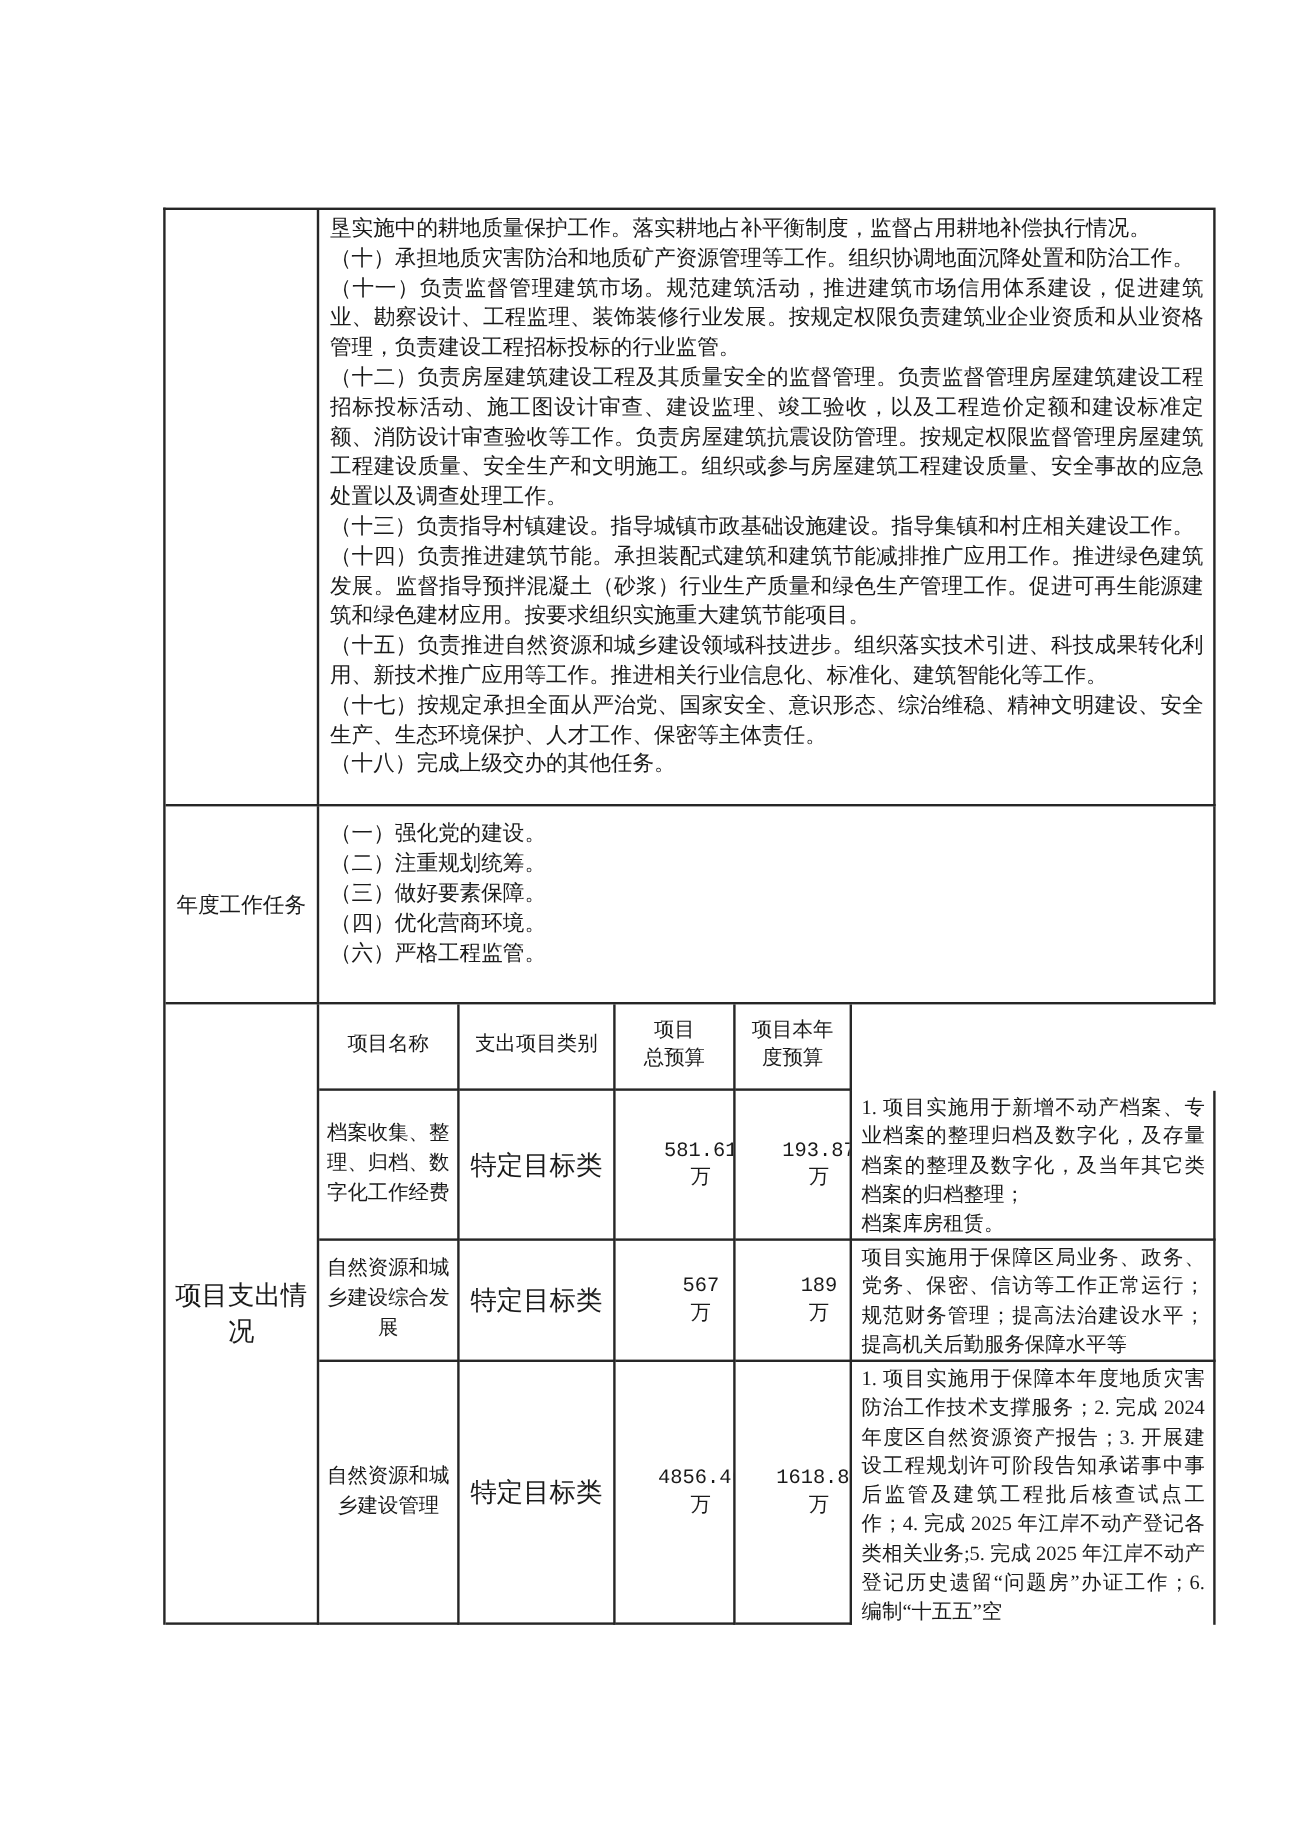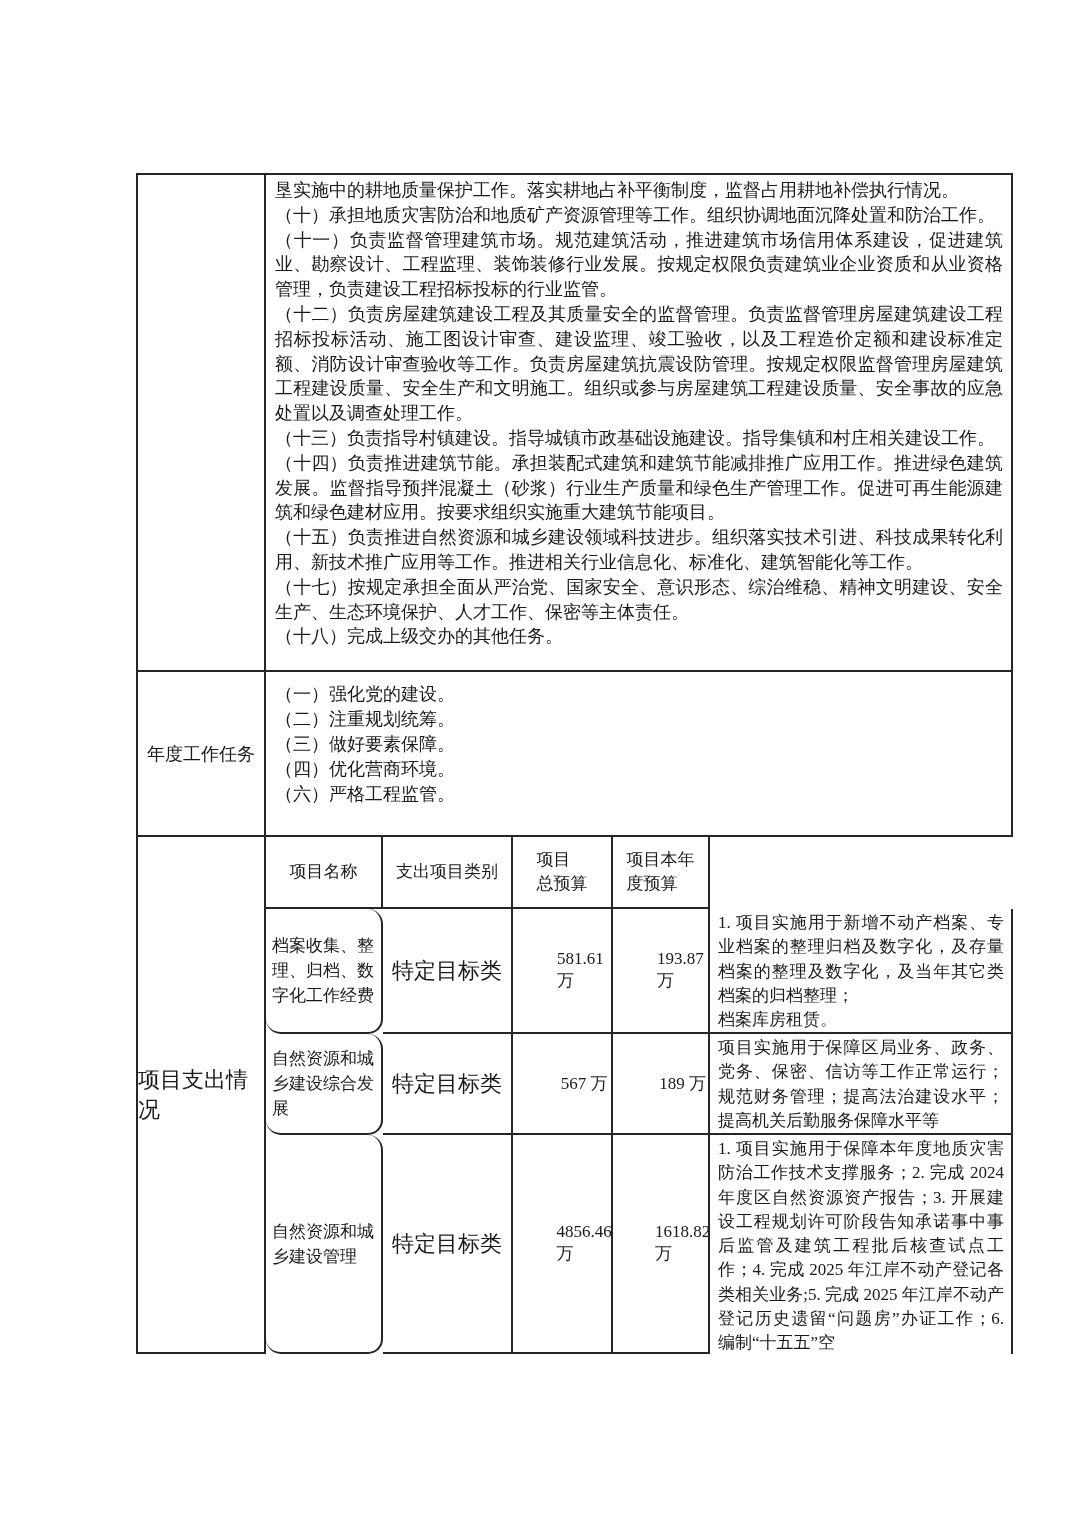--- a/index.html
+++ b/index.html
@@ -21,21 +21,22 @@
     margin-left:36px;
   }
   .cell{
     box-sizing:border-box;
     border-right:2px solid #262626;
     border-bottom:2px solid #262626;
     overflow:hidden;
   }
   .v-center{
     display:flex;align-items:center;justify-content:center;
-    text-align:left;
+    text-align:center;
+    font-family:Liberation Mono, monospace;
   }
   
   .a-label{grid-area:1/1/2/2;}
   .a-content{grid-area:1/2/2/7;}
   .b-label{grid-area:2/1/3/2;font-size:18px;}
   .b-content{grid-area:2/2/3/7;}
   .c-label{grid-area:3/1/7/2;font-size:22px;}
   .h-name{grid-area:3/2/4/3;}
   .h-cat{grid-area:3/3/4/4;}
   .h-total{grid-area:3/4/4/5;}
@@ -55,21 +56,21 @@
   .r2-cat{grid-area:6/3/7/4;}
   .r2-total{grid-area:6/4/7/5;}
   .r2-year{grid-area:6/5/7/6;}
   .r2-usage{grid-area:6/6/7/7;border-bottom:none;}
   
   .duties{padding:3px 8px 0 9px;font-size:18px;}
   .duties p{margin:0;line-height:24.8px;text-align:justify;text-justify:inter-ideograph;}
   .tasks{padding:10px 8px 0 9px;font-size:18px;}
   .tasks p{margin:0;line-height:25px;}
   .hdr{font-size:17px;white-space:pre-line;line-height:24px;}
-  .pname{font-size:17px;line-height:25px;padding:0 6px;border-radius:15px;}
+  .pname{font-size:17px;line-height:25px;padding:0 6px;}
   .pcat{font-size:22px;}
   .pnum{font-size:17px;padding-left:44px;}
   .pusage{
     font-size:17px;line-height:24.3px;
     padding:2px 7px 0 8px;
     text-align:justify;text-justify:inter-ideograph;
     white-space:pre-line;
   }
 </style>
 </head>

